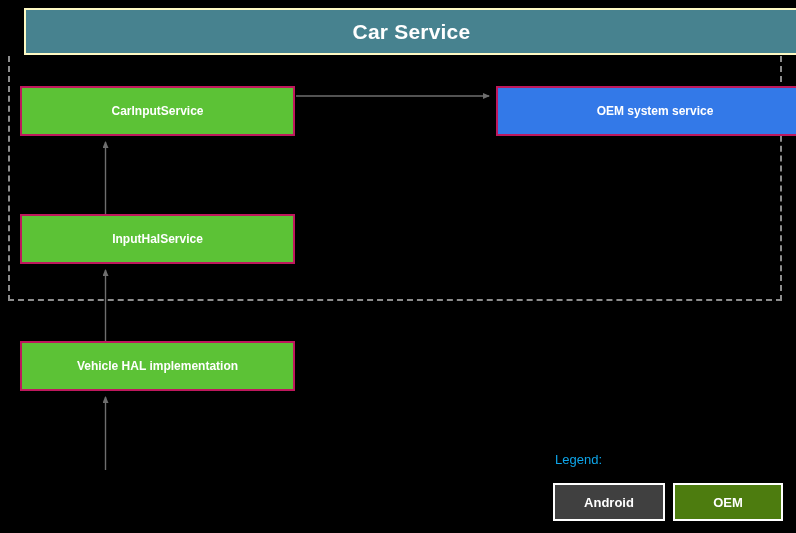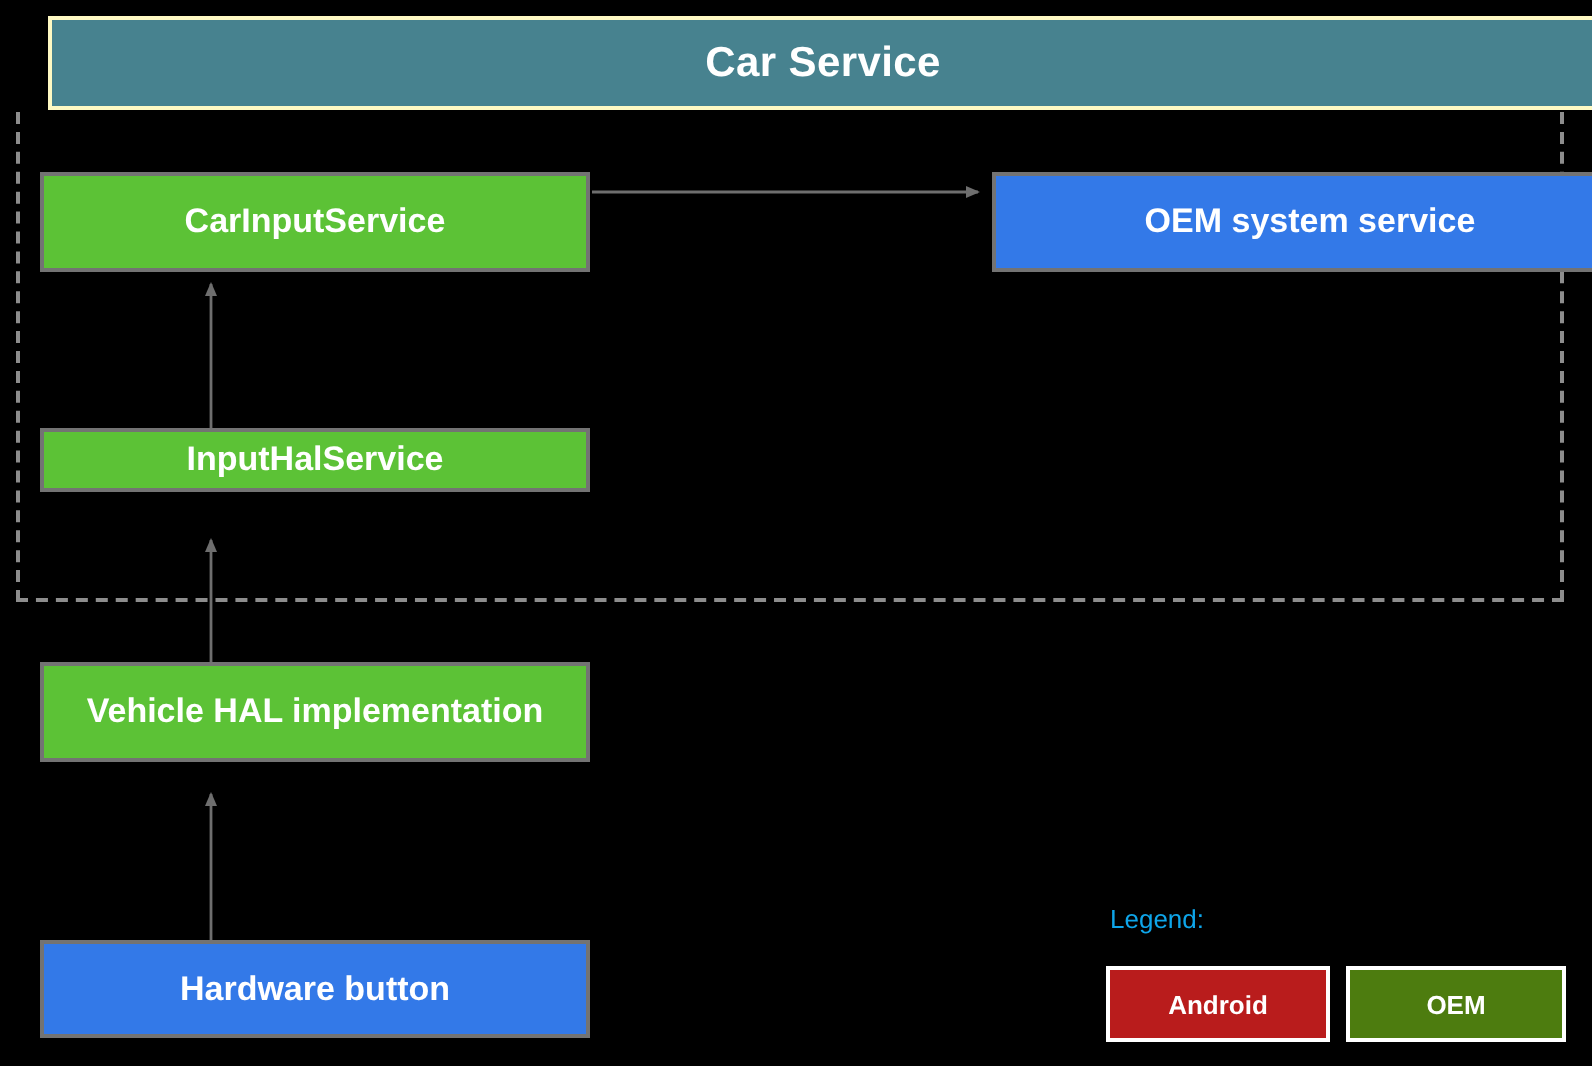--- a/index.html
+++ b/index.html
@@ -49,34 +49,34 @@
     border-bottom: 2px dashed #8d8d8d;
     border-top: 0;
     box-sizing: border-box;
     pointer-events: none;
   }
 
   
   .node {
     position: absolute;
     box-sizing: border-box;
-    border: 2px solid #737373;
+    border: 2px solid #be185d;
     display: flex;
     align-items: center;
     justify-content: center;
     color: #ffffff;
-    font-size: 17px;
+    font-size: 12px;
     font-weight: bold;
   }
   .node.android { background: #5cc236; }
   .node.oem     { background: #3379e8; }
 
   .node-car-input   { left: 20px;  top: 86px;  width: 275px; height: 50px; }
-  .node-input-hal   { left: 20px;  top: 214px; width: 275px; height: 32px; }
-  .node-vehicle-hal { left: 20px;  top: 331px; width: 275px; height: 50px; }
+  .node-input-hal   { left: 20px;  top: 214px; width: 275px; height: 50px; }
+  .node-vehicle-hal { left: 20px;  top: 341px; width: 275px; height: 50px; }
   .node-hardware    { left: 20px;  top: 470px; width: 275px; height: 49px; }
   .node-oem-service { left: 496px; top: 86px;  width: 318px; height: 50px; }
 
   
   .arrow-layer {
     position: absolute;
     left: 0;
     top: 0;
     width: 796px;
     height: 533px;
@@ -105,21 +105,21 @@
     height: 38px;
     box-sizing: border-box;
     border: 2px solid #ffffff;
     display: flex;
     align-items: center;
     justify-content: center;
     color: #ffffff;
     font-size: 13px;
     font-weight: bold;
   }
-  .legend-chip-android { left: 0px;   width: 112px; background: #b91c1c; }
+  .legend-chip-android { left: 0px;   width: 112px; background: #404040; }
   .legend-chip-oem     { left: 120px; width: 110px; background: #4d7c0f; }
 </style>
 </head>
 <body>
 
 <div id="canvas">
 
   <div class="title-bar">
     <span class="title-bar-text">Car Service</span>
   </div>
@@ -147,23 +147,20 @@
   </div>
 
   <div class="node android node-input-hal">
     <span>InputHalService</span>
   </div>
 
   <div class="node android node-vehicle-hal">
     <span>Vehicle HAL implementation</span>
   </div>
 
-  <div class="node oem node-hardware">
-    <span>Hardware button</span>
-  </div>
 
   <div class="node oem node-oem-service">
     <span>OEM system service</span>
   </div>
 
   <div class="legend">
     <span class="legend-label">Legend:</span>
     <div class="legend-chip legend-chip-android">
       <span>Android</span>
     </div>

